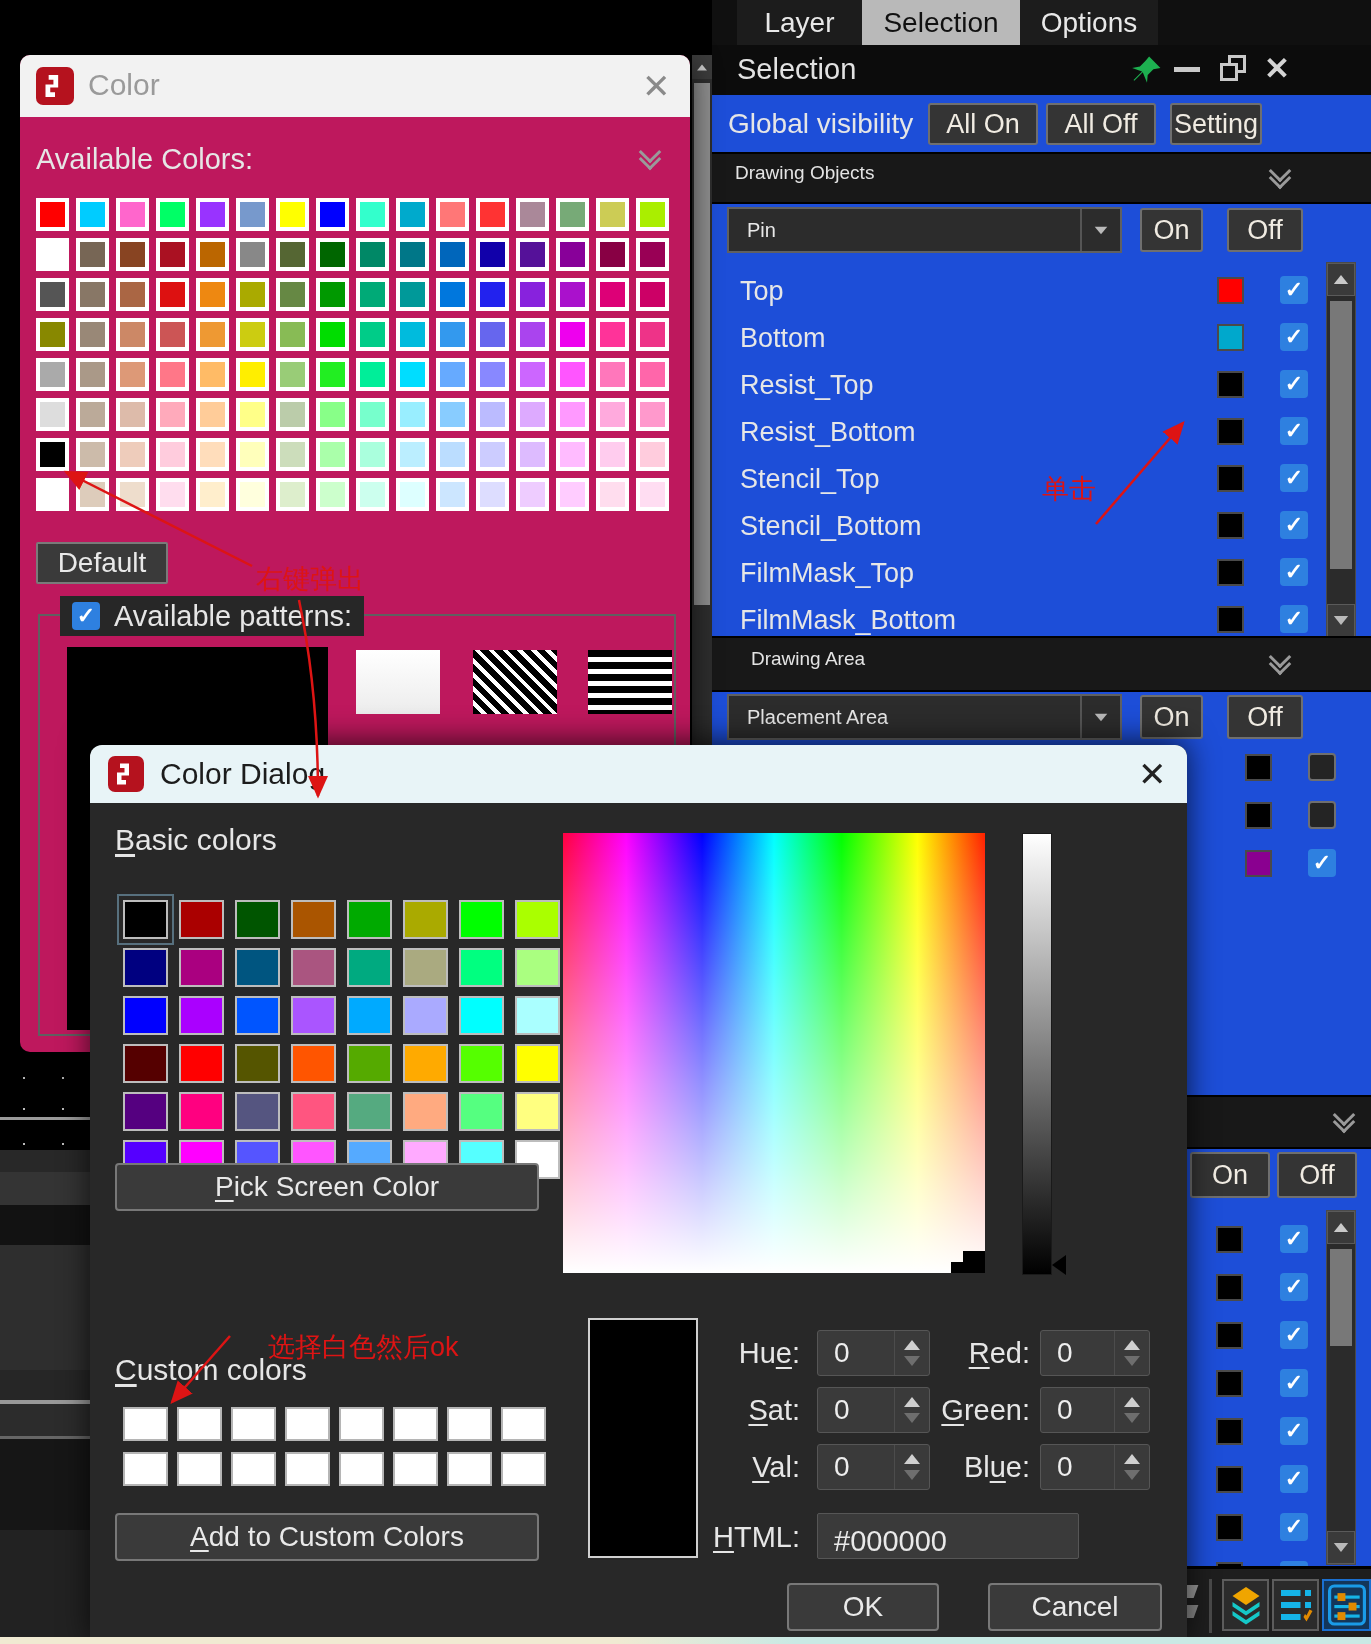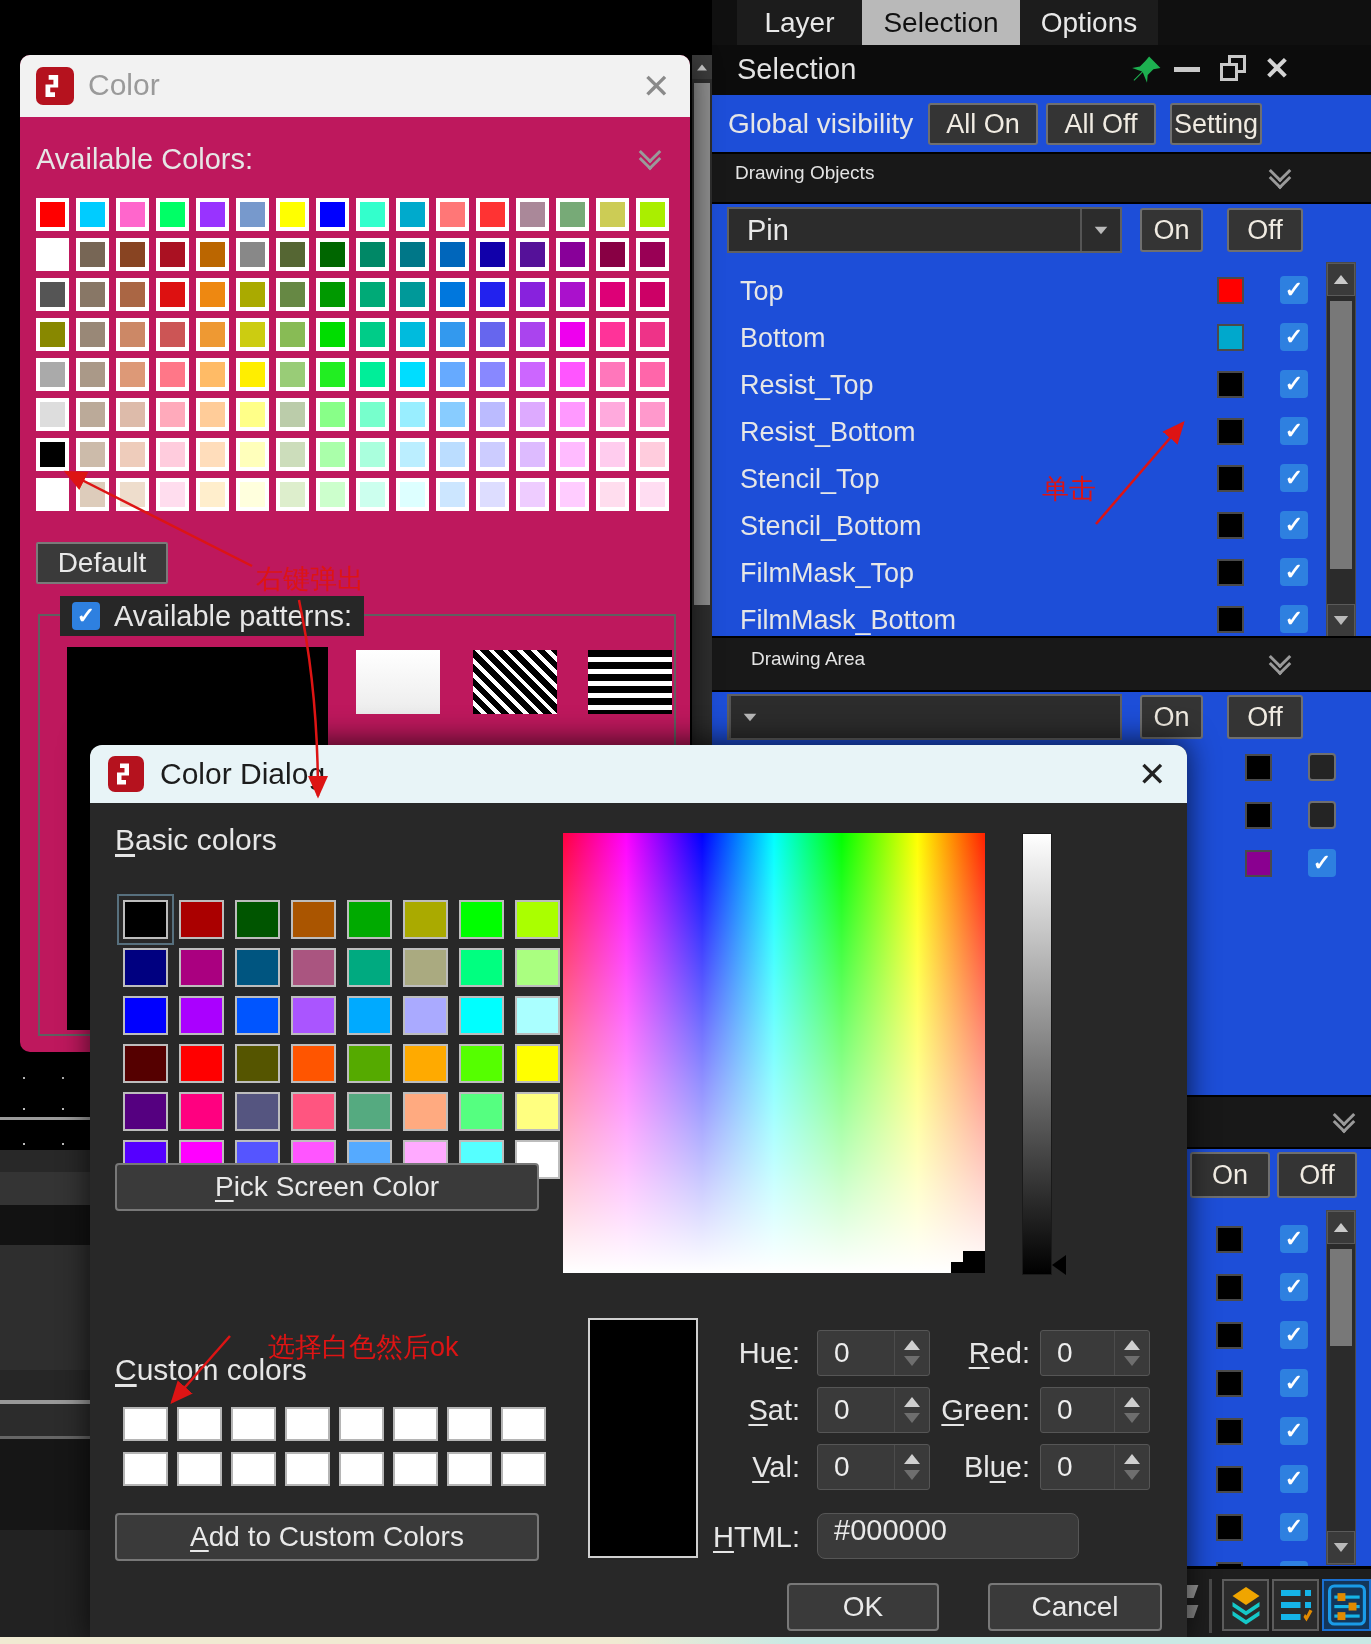--- a/index.html
+++ b/index.html
@@ -7,21 +7,21 @@
          font-family:"Liberation Sans",sans-serif;-webkit-font-smoothing:antialiased;}
   .abs{position:absolute;}
   .txt{color:#e6e6e6;}
   .mn{text-decoration:underline;text-underline-offset:4px;}
 
   
   .pbtn{background:#343434;border:2px solid #6f6f6f;border-radius:3px;color:#f0ebe2;
         display:flex;align-items:center;justify-content:center;font-size:27px;box-sizing:border-box;}
   .dbtn{background:#3a3a3a;border:2px solid #787878;border-radius:4px;color:#e9e9e9;
         display:flex;align-items:center;justify-content:center;font-size:28px;box-sizing:border-box;}
-  .combo{background:#2c2c2c;border:2px solid #606060;color:#e8e8e8;font-size:29px;
+  .combo{background:#2c2c2c;border:2px solid #606060;color:#e8e8e8;font-size:20px;
          display:flex;align-items:center;box-sizing:border-box;}
   .combo .cval{flex:1;padding-left:18px;}
   .combo .carr{width:38px;align-self:stretch;border-left:2px solid #555;display:flex;align-items:center;justify-content:center;}
   .tri-d{width:0;height:0;border-left:9px solid transparent;border-right:9px solid transparent;border-top:11px solid #b9b9b9;}
   .tri-u{width:0;height:0;border-left:9px solid transparent;border-right:9px solid transparent;border-bottom:11px solid #c9c9c9;}
   .cb{width:28px;height:28px;border-radius:4px;box-sizing:border-box;display:flex;align-items:center;justify-content:center;}
   .cb.on{background:#2e80e0;color:#fff;font-size:22px;font-weight:bold;}
   .cb.off{background:#242424;border:2px solid #6f6f6f;}
   .lsw{width:27px;height:27px;box-sizing:border-box;border:2px solid #4a4a4a;}
   .sbtrack{background:#2b2b2b;border:1px solid #4a4a4a;box-sizing:border-box;}
@@ -186,20 +186,21 @@
     </div>
 
     <div class="abs hdrband" style="left:0;top:636px;width:659px;height:52px;">
       <div class="abs seclabel" style="left:23px;top:10px;margin-left:16px;">Drawing Area</div>
       <div class="abs chev2" style="left:558px;top:20px;width:20px;">
           <i></i>
           <i></i>
         </div>
     </div>
     <div class="abs combo" style="left:15px;top:694px;width:395px;height:46px;">
+      <span class="cval">Placement Area</span>
       <span class="carr">
           <span class="tri-d" style="transform:scale(.7);"></span>
         </span>
     </div>
     <div class="abs pbtn" style="left:428px;top:695px;width:63px;height:44px;">On</div>
     <div class="abs pbtn" style="left:515px;top:695px;width:76px;height:44px;">Off</div>
 
     <div class="abs" id="da-list" style="left:4px;top:744px;width:655px;height:150px;overflow:hidden;">
         <div class="listrow" style="top: 0px;">
           <span class="lab">Top</span>
@@ -870,21 +871,21 @@
     <div class="abs txt" style="left:830px;top:706px;width:110px;text-align:right;font-size:29px;">Bl<span class="mn">u</span>e:</div>
     <div class="abs spin" style="left:950px;top:699px;width:110px;height:46px;">
       <span class="val">0</span>
       <span class="arr">
           <span class="u"></span>
           <span class="d"></span>
         </span>
     </div>
 
     <div class="abs txt" style="left:595px;top:776px;width:115px;text-align:right;font-size:29px;"><span class="mn">H</span>TML:</div>
-    <div class="abs" style="left:727px;top:768px;width:262px;height:46px;background:#3a3a3a;border:1px solid #565656;border-radius:8px;box-sizing:border-box;display:flex;align-items:flex-start;">
+    <div class="abs" style="left:727px;top:768px;width:262px;height:46px;background:#3a3a3a;border:1px solid #565656;border-radius:2px;box-sizing:border-box;display:flex;align-items:flex-end;">
       <span style="padding-left:16px;font-size:29px;color:#e9e9e9;">#000000</span>
     </div>
 
     <div class="abs dbtn" style="left:697px;top:838px;width:152px;height:48px;">OK</div>
     <div class="abs dbtn" style="left:898px;top:838px;width:174px;height:48px;">Cancel</div>
   </div>
 
   <div class="abs" style="left:0;top:1637px;width:1371px;height:7px;background:linear-gradient(to right,#f0ead2 0%,#f0ead2 45%,#c9e9e4 58%,#c9e9e4 100%);z-index:50;"></div>
 
   <svg class="abs" width="1371" height="1644" viewBox="0 0 1371 1644" style="left:0;top:0;z-index:60;pointer-events:none;">

